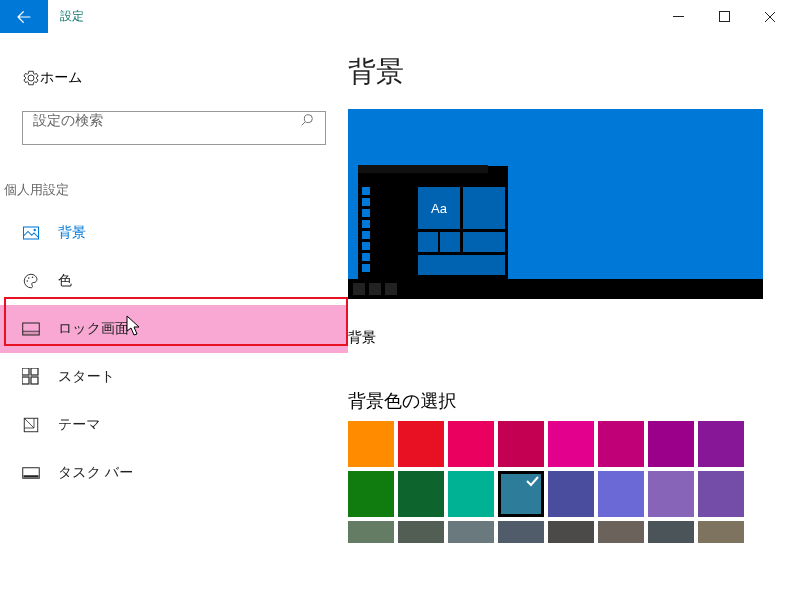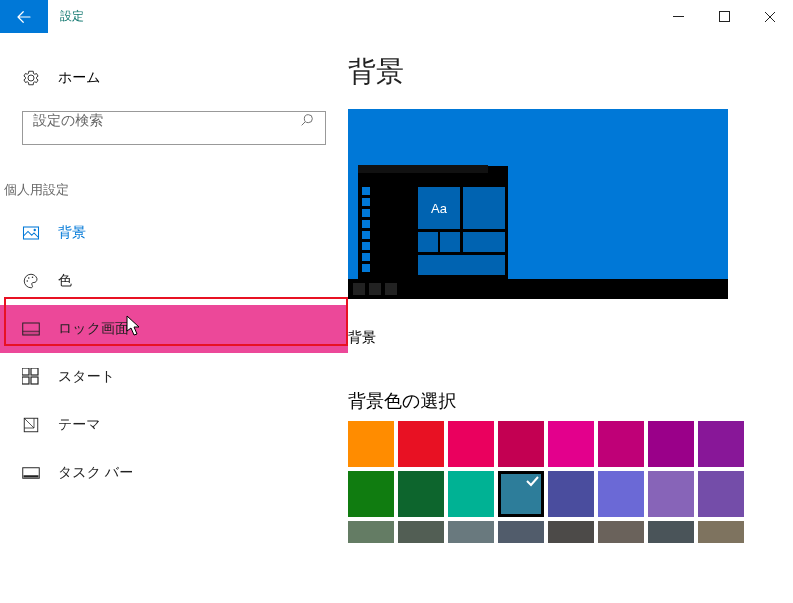--- a/index.html
+++ b/index.html
@@ -4,32 +4,32 @@
 <style>
   * { margin: 0; padding: 0; box-sizing: border-box; }
   html,body { width: 793px; height: 603px; font-family: "Yu Gothic UI", "Meiryo", "Segoe UI", sans-serif; background:#fff; overflow:hidden; }
   .titlebar { height: 33px; display:flex; align-items:stretch; border-bottom: 0 solid transparent; }
   .back-btn { width: 48px; background:#0078d7; display:flex; align-items:center; justify-content:center; }
   .app-title { flex:none; padding-left:12px; display:flex; align-items:center; font-size:12px; color:#0f766e; }
   .spacer { flex:1; }
   .winbtns { display:flex; }
   .winbtn { width:46px; display:flex; align-items:center; justify-content:center; }
   .sidebar { position:absolute; top:33px; left:0; width:348px; padding-top:30px; }
-  .home-row { display:flex; align-items:center; gap:18px; padding: 6px 22px 16px 22px; }
+  .home-row { display:flex; align-items:center; padding: 6px 22px 16px 22px; }
   .search-box { margin: 8px 22px 0 22px; height:34px; border:1px solid #999; display:flex; align-items:flex-start; padding: 0 10px; color:#666; }
   .search-box .ph { flex:1; font-size:14px; color:#666; }
   .cat-hdr { padding: 36px 22px 10px 4px; color:#666; font-size:13px; }
   .nav-item { display:flex; align-items:center; gap:18px; height:48px; padding:0 22px; font-size:14px; color:#222; }
   .nav-item.active { color:#0078d7; }
   .nav-item .ic { width:18px; height:18px; display:flex; align-items:center; justify-content:center; }
-  .nav-item.highlighted { background:#ec4899; }
+  .nav-item.highlighted { background:#f9a8d4; }
   .red-outline { position:absolute; border:2px solid #e81123; pointer-events:none; }
   .content { position:absolute; top:33px; left:348px; right:0; padding:20px 0 0 0; }
   .page-title { font-size:28px; font-weight:400; color:#222; padding-bottom:18px; }
-  .preview { width:380px; height:190px; background:#0078d7; position:relative; }
+  .preview { width:415px; height:190px; background:#0078d7; position:relative; }
   .prev-blk { position:absolute; background:#000; }
   .prev-window { position:absolute; background:#0063b1; }
   .sublabel { font-size:14px; margin-top:30px; }
   .dropdown { margin-top:8px; width:282px; height:34px; border:1.5px solid #999; display:flex; align-items:center; padding:0 10px; font-size:14px; color:#222; justify-content:space-between; }
   .colorlabel { font-size:18px; margin-top:42px; }
   .swatches { margin-top:8px; display:flex; flex-wrap:wrap; gap:4px; width: 396px; }
   .swatch { width:46px; height:46px; position:relative; }
   .swatch.row3 { height:22px; }
   .swatch.sel { outline:3px solid #000; outline-offset:-3px; }
   .check { position:absolute; right:4px; top:2px; }

